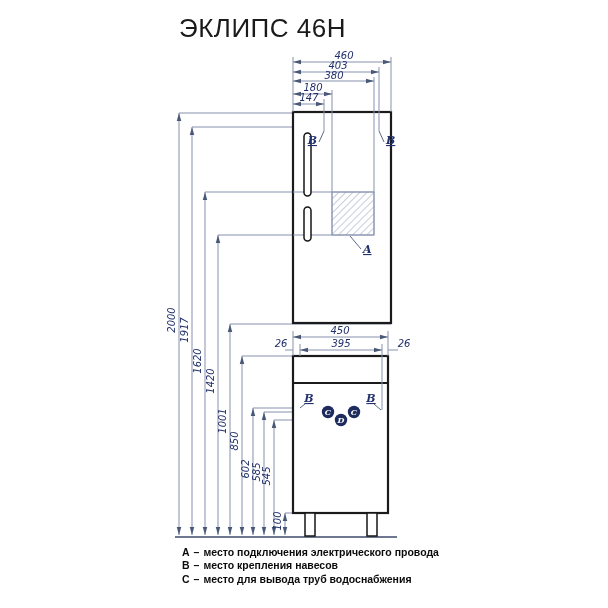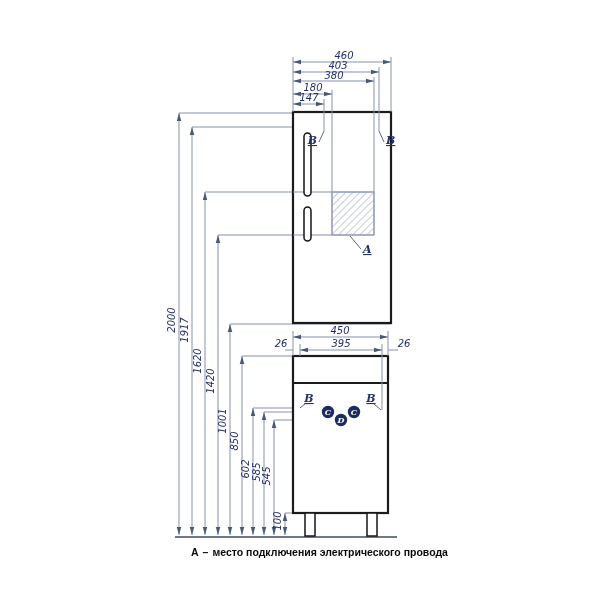--- a/index.html
+++ b/index.html
@@ -14,29 +14,30 @@
   .arr2{marker-start:url(#ar);marker-end:url(#ar);}
   .thick{stroke:#1b1b1b;stroke-width:2.2;fill:#ffffff;}
   .thickline{stroke:#1b1b1b;stroke-width:2.2;fill:none;}
   .med{stroke:#161616;stroke-width:1.5;fill:#ffffff;}
   .dim{font-family:"DejaVu Sans",sans-serif;font-style:italic;font-size:10px;fill:#22306b;}
   .lbl{font-family:"DejaVu Serif",serif;font-style:italic;font-weight:bold;font-size:11px;
        fill:#22306b;text-decoration:underline;}
   .clbl{font-family:"DejaVu Serif",serif;font-style:italic;font-weight:bold;font-size:8px;
         fill:#ffffff;}
   .floor{stroke:#3d4a6b;stroke-width:1.4;}
-  .legend{position:absolute;left:191px;top:546px;font-size:10.5px;color:#0a0a0a;
+  .legend{position:absolute;left:182px;top:546px;font-size:10.5px;color:#0a0a0a;
           font-weight:bold;line-height:13.4px;white-space:nowrap;}
   .legend .d{margin:0 4px;}
 </style>
 </head>
 <body>
 
 <div id="stage">
 
+  <div class="title">ЭКЛИПС 46Н</div>
 
   <svg width="608" height="608" viewBox="0 0 608 608">
     <defs>
       <marker id="ar" viewBox="0 0 10 10" refX="10" refY="5" markerWidth="8" markerHeight="8" orient="auto-start-reverse" markerUnits="strokeWidth">
         <path d="M0,2.2 L10,5 L0,7.8 Z" fill="#4a5878"></path>
       </marker>
       <pattern id="hatch" patternUnits="userSpaceOnUse" width="5" height="5" patternTransform="rotate(45)">
         <line x1="0" y1="0" x2="0" y2="5" stroke="#97a2bb" stroke-width="1.1"></line>
       </pattern>
     </defs>
@@ -152,15 +153,17 @@
       <circle cx="354" cy="412" r="6.2" fill="#1d2b5f"></circle>
       <circle cx="341" cy="420" r="6.2" fill="#1d2b5f"></circle>
       <text class="clbl" x="328" y="415" text-anchor="middle">C</text>
       <text class="clbl" x="354" y="415" text-anchor="middle">C</text>
       <text class="clbl" x="341" y="423" text-anchor="middle">D</text>
     </g>
   </svg>
 
   <div class="legend">
     <div><span class="k">A</span><span class="d">–</span><span class="t">место подключения электрического провода</span></div>
+    <div><span class="k">B</span><span class="d">–</span><span class="t">место крепления навесов</span></div>
+    <div><span class="k">C</span><span class="d">–</span><span class="t">место для вывода труб водоснабжения</span></div>
   </div>
 
 </div>
 
 </body></html>

